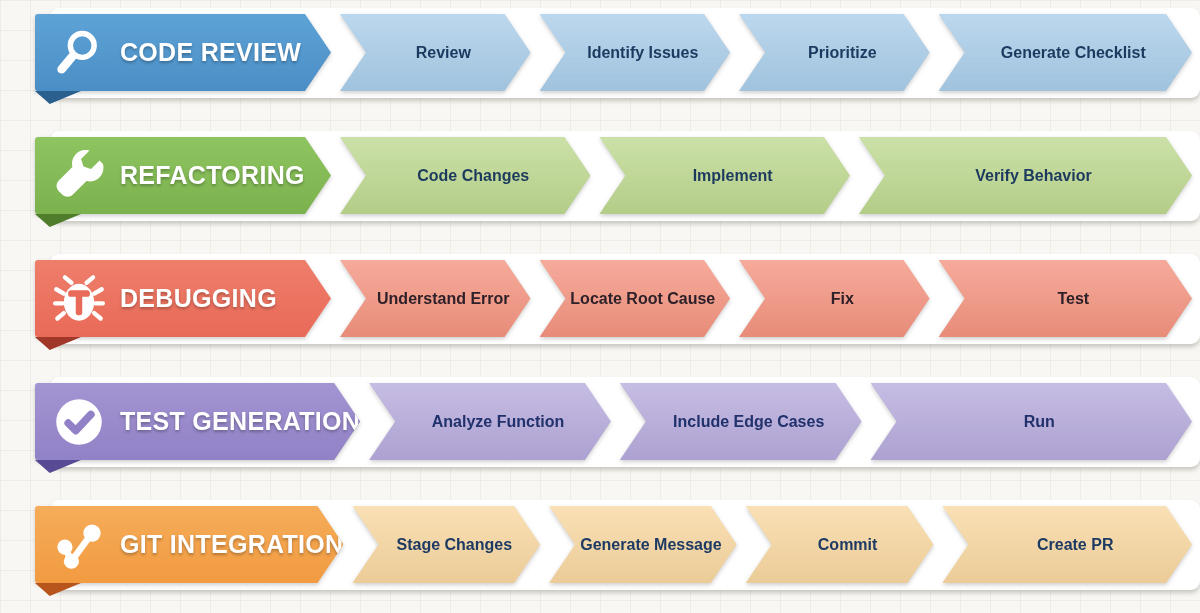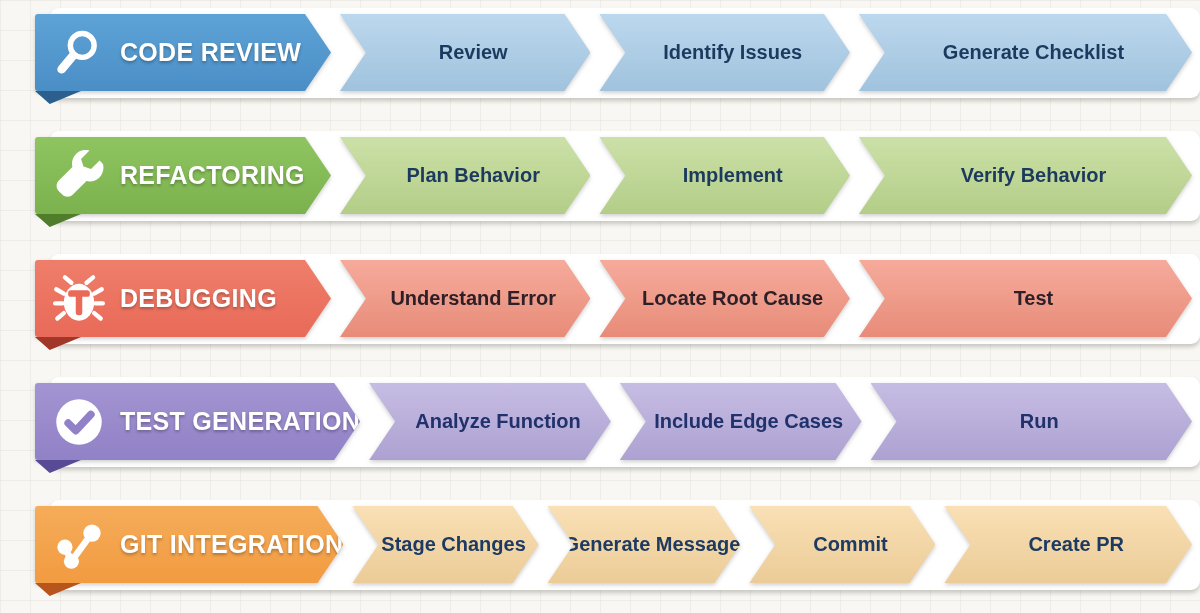--- a/index.html
+++ b/index.html
@@ -51,21 +51,21 @@
     flex:1 1 0;
     display:flex;align-items:center;justify-content:center;
     background:
       linear-gradient(180deg, rgba(255,255,255,.22), rgba(0,0,0,.05)),
       var(--step);
     clip-path:polygon(0 0, calc(100% - 26px) 0, 100% 50%, calc(100% - 26px) 100%, 0 100%, 26px 50%);
   }
   .step:last-child{flex:1.33 1 0;text-align:right;}
   .step-label{
     padding-left:16px;
-    font-size:20px;font-weight:600;
+    font-size:16px;font-weight:600;
     color:var(--txt);
     white-space:nowrap;
   }
   .ribbon-fold{
     position:absolute;left:35px;top:91px;width:46px;height:13px;
     background:var(--fold);
     clip-path:polygon(0 0, 100% 0, 32% 100%);
   }
 </style>
 </head>
@@ -86,40 +86,43 @@
         </span>
         <span class="row-title">CODE REVIEW</span>
       </div>
       <div class="step">
             <span class="step-label">Review</span>
           </div>
       <div class="step">
             <span class="step-label">Identify Issues</span>
           </div>
       <div class="step">
+            <span class="step-label">Prioritize</span>
+          </div>
+      <div class="step">
             <span class="step-label">Generate Checklist</span>
           </div>
     </div>
     <div class="ribbon-fold"></div>
   </div>
       <div class="row" style="top: 123px; --hdr: #7cb24d; --hdr-light: #8ec561; --fold: #4f7d2c; --step: #bdd88f; --txt: #1c3a5e;">
     <div class="row-card"></div>
     <div class="bar">
       <div class="hdr">
         <span class="icon-slot">
 
           <svg viewBox="0 0 48 48" class="active">
             <path fill="#fff" d="M44.2 8.1l-8.3 8.2-7.3-2.4-2.4-7.3 8.2-8.3c-4.5-1.3-9.6-.2-13.1 3.4-3.4 3.4-4.6 8.2-3.5 12.6L4.6 27.5c-2.9 2.9-2.9 7.5 0 10.4l3.3 3.3c2.9 2.9 7.5 2.9 10.4 0l13.2-13.2c4.4 1.1 9.2-.1 12.6-3.5 3.5-3.5 4.6-8.6 3.4-13.1l-3.3-3.3z" transform="translate(1,2) scale(0.95)"></path>
           </svg>
 
         </span>
         <span class="row-title">REFACTORING</span>
       </div>
       <div class="step">
-            <span class="step-label">Plan Behavior</span>
+            <span class="step-label">Code Changes</span>
           </div>
       <div class="step">
             <span class="step-label">Implement</span>
           </div>
       <div class="step">
             <span class="step-label">Verify Behavior</span>
           </div>
     </div>
     <div class="ribbon-fold"></div>
   </div>
@@ -148,20 +151,23 @@
         </span>
         <span class="row-title">DEBUGGING</span>
       </div>
       <div class="step">
             <span class="step-label">Understand Error</span>
           </div>
       <div class="step">
             <span class="step-label">Locate Root Cause</span>
           </div>
       <div class="step">
+            <span class="step-label">Fix</span>
+          </div>
+      <div class="step">
             <span class="step-label">Test</span>
           </div>
     </div>
     <div class="ribbon-fold"></div>
   </div>
       <div class="row" style="top: 369px; --hdr: #9181c6; --hdr-light: #a394d2; --fold: #584a94; --step: #b6aadc; --txt: #20316b;">
     <div class="row-card"></div>
     <div class="bar">
       <div class="hdr">
         <span class="icon-slot">

